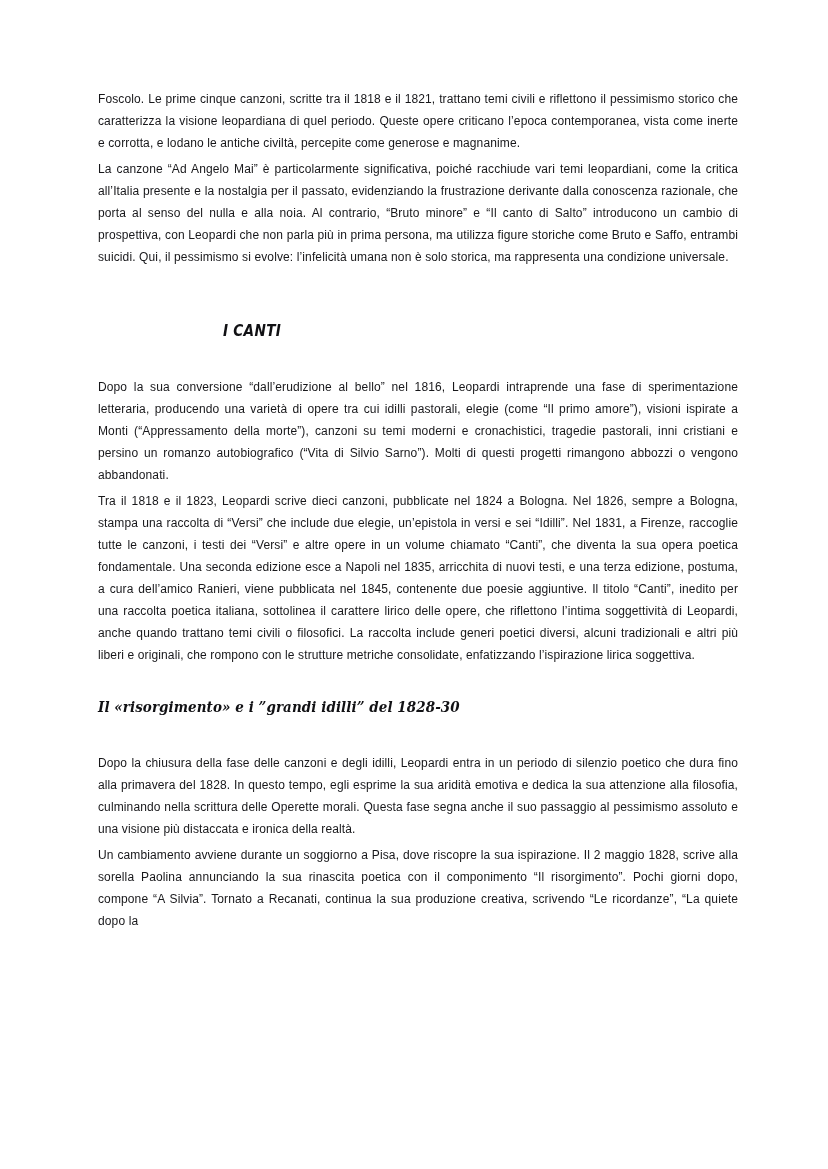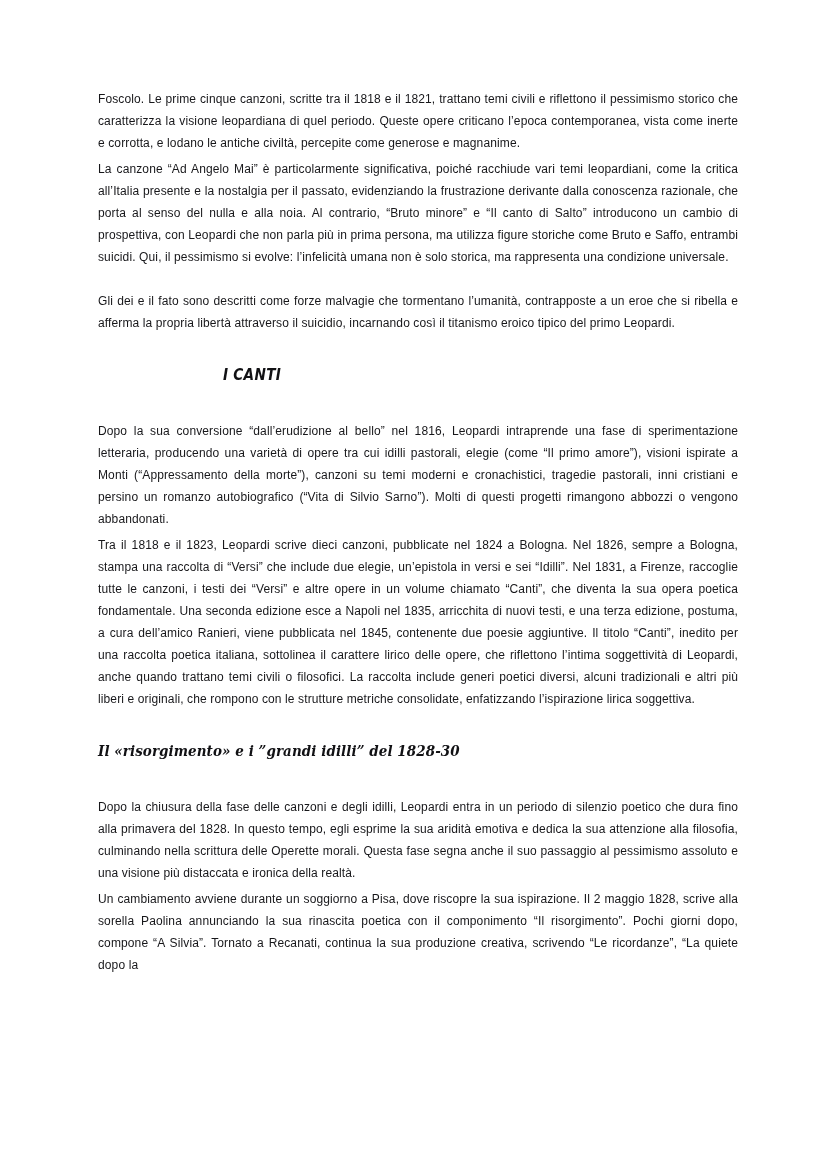--- a/index.html
+++ b/index.html
@@ -87,21 +87,20 @@
 
 <div class="page">
   <div class="content">
 
     <p class="para">Foscolo. Le prime cinque canzoni, scritte tra il 1818 e il 1821, trattano temi civili e riflettono il pessimismo storico che caratterizza la visione leopardiana di quel periodo. Queste opere criticano l’epoca contemporanea, vista come inerte e corrotta, e lodano le antiche civiltà, percepite come generose e magnanime.</p>
 
     <p class="para">La canzone “Ad Angelo Mai” è particolarmente significativa, poiché racchiude vari temi leopardiani, come la critica all’Italia presente e la nostalgia per il passato, evidenziando la frustrazione derivante dalla conoscenza razionale, che porta al senso del nulla e alla noia. Al contrario, “Bruto minore” e “Il canto di Salto” introducono un cambio di prospettiva, con Leopardi che non parla più in prima persona, ma utilizza figure storiche come Bruto e Saffo, entrambi suicidi. Qui, il pessimismo si evolve: l’infelicità umana non è solo storica, ma rappresenta una condizione universale.</p>
 
     <div class="space-22"></div>
 
-    <p class="para">Gli dei e il fato sono descritti come forze malvagie che tormentano l’umanità, contrapposte a un eroe che si ribella e afferma la propria libertà attraverso il suicidio, incarnando così il titanismo eroico tipico del primo Leopardi.</p>
 
     <div class="space-30"></div>
 
     <h2 class="heading-canti">I CANTI</h2>
 
     <div class="space-34"></div>
 
     <p class="para">Dopo la sua conversione “dall’erudizione al bello” nel 1816, Leopardi intraprende una fase di sperimentazione letteraria, producendo una varietà di opere tra cui idilli pastorali, elegie (come “Il primo amore”), visioni ispirate a Monti (“Appressamento della morte”), canzoni su temi moderni e cronachistici, tragedie pastorali, inni cristiani e persino un romanzo autobiografico (“Vita di Silvio Sarno”). Molti di questi progetti rimangono abbozzi o vengono abbandonati.</p>
 
     <p class="para">Tra il 1818 e il 1823, Leopardi scrive dieci canzoni, pubblicate nel 1824 a Bologna. Nel 1826, sempre a Bologna, stampa una raccolta di “Versi” che include due elegie, un’epistola in versi e sei “Idilli”. Nel 1831, a Firenze, raccoglie tutte le canzoni, i testi dei “Versi” e altre opere in un volume chiamato “Canti”, che diventa la sua opera poetica fondamentale. Una seconda edizione esce a Napoli nel 1835, arricchita di nuovi testi, e una terza edizione, postuma, a cura dell’amico Ranieri, viene pubblicata nel 1845, contenente due poesie aggiuntive. Il titolo “Canti”, inedito per una raccolta poetica italiana, sottolinea il carattere lirico delle opere, che riflettono l’intima soggettività di Leopardi, anche quando trattano temi civili o filosofici. La raccolta include generi poetici diversi, alcuni tradizionali e altri più liberi e originali, che rompono con le strutture metriche consolidate, enfatizzando l’ispirazione lirica soggettiva.</p>

